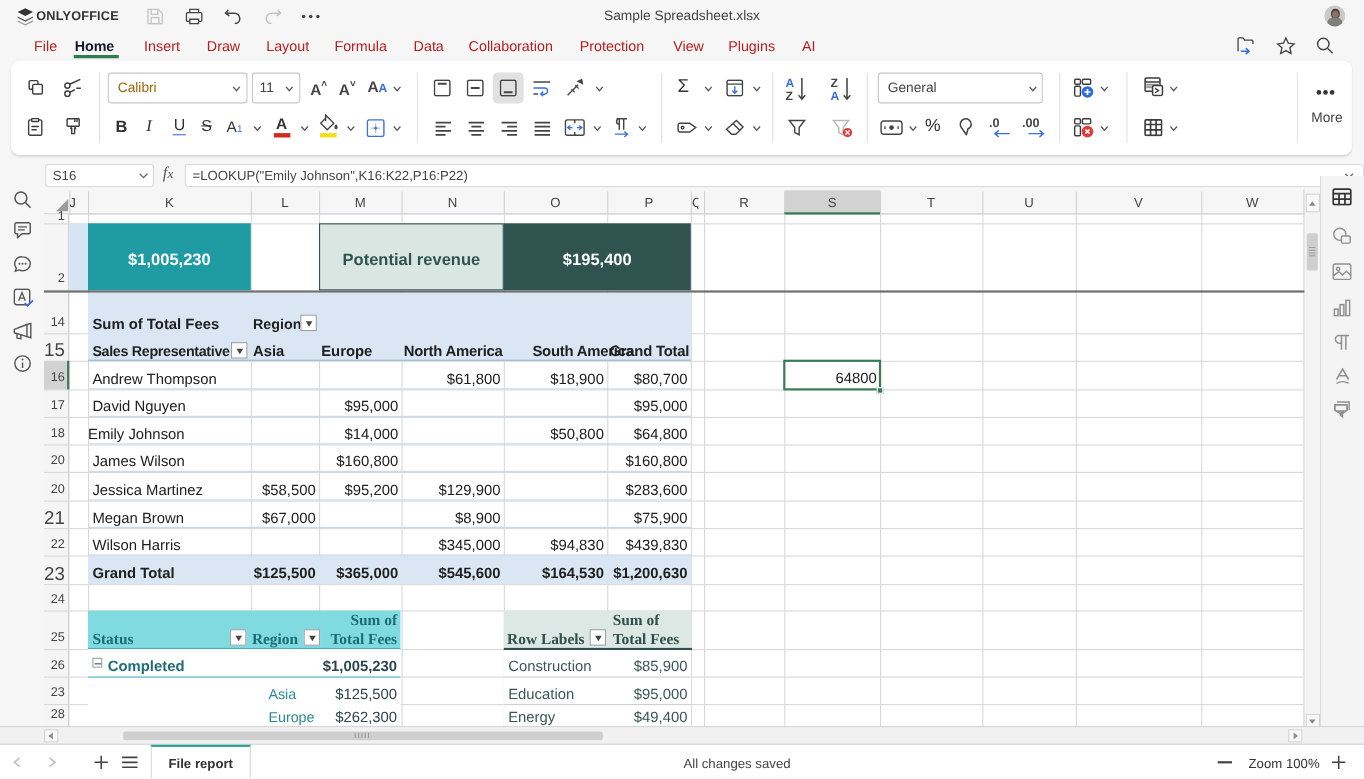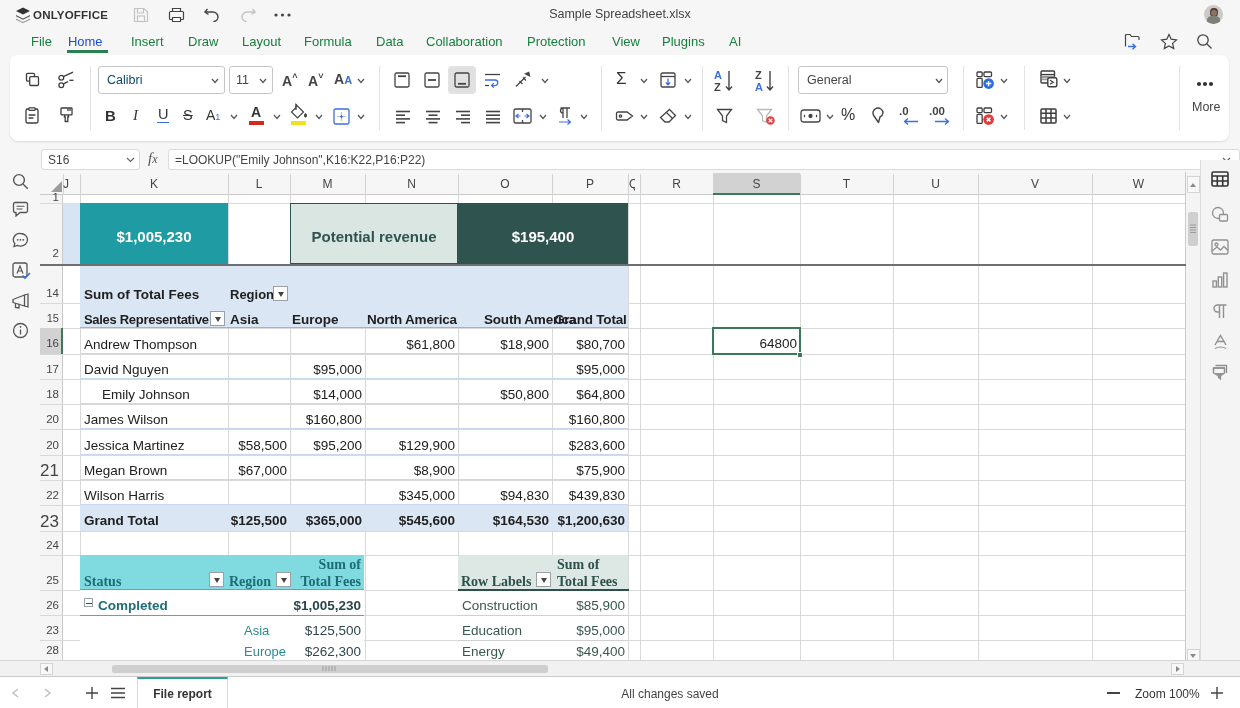--- a/index.html
+++ b/index.html
@@ -5,21 +5,21 @@
 *{margin:0;padding:0;box-sizing:border-box}
 html,body{width:1240px;height:708px;overflow:hidden}
 body{font-family:"Liberation Sans",sans-serif;background:#f6f6f6;position:relative}
 .abs{position:absolute}
 .t{position:absolute;font-size:13.5px;color:#202020;white-space:nowrap;line-height:15px}
 .b{font-weight:bold}
 .r{text-align:right}
 .vl{position:absolute;width:1px;background:#d9d9d9}
 .hl{position:absolute;height:1px;background:#d9d9d9}
 .ic{position:absolute}
-.mi{position:absolute;font-size:13px;color:#15803d;top:34px;line-height:16px}
+.mi{position:absolute;font-size:13px;color:#b91c1c;top:34px;line-height:16px}
 svg{display:block}
 .dd{position:absolute;width:15px;height:15px;background:#fff;border:1px solid #9aa0a6}
 .dd:after{content:"";position:absolute;left:3.5px;top:5px;border-left:3.5px solid transparent;border-right:3.5px solid transparent;border-top:5px solid #444}
 </style>
 </head>
 <body>
 
 <div class="abs" style="left:0;top:0;width:1240px;height:30px;background:#f6f6f6"></div>
 <div class="ic" style="left:15px;top:6px">
 <svg width="16" height="18" viewBox="0 0 16 18">
@@ -69,21 +69,21 @@
 </div>
 <div class="abs" style="left:0;top:7px;width:1240px;text-align:center;font-size:12.5px;color:#444">Sample Spreadsheet.xlsx</div>
 
 <div class="abs" style="left:1204px;top:5px;width:19px;height:19px;border-radius:50%;background:#cccac6;overflow:hidden">
 <div class="abs" style="left:5.5px;top:2.5px;width:8px;height:9px;border-radius:45%;background:#4d423c"></div>
 <div class="abs" style="left:6.5px;top:4.5px;width:6px;height:6px;border-radius:50%;background:#8d7263"></div>
 <div class="abs" style="left:3px;top:11px;width:13px;height:9px;border-radius:40% 40% 0 0;background:#7d8079"></div>
 </div>
 
 <div class="mi" style="left:31px">File</div>
-<div class="mi" style="left:68px;color:#1d4ed8;font-weight:normal;letter-spacing:-0.1px">Home</div>
+<div class="mi" style="left:68px;color:#0f172a;font-weight:bold;letter-spacing:-0.1px">Home</div>
 <div class="abs" style="left:67px;top:50px;width:41px;height:2.5px;background:#2e7d52"></div>
 <div class="mi" style="left:131px">Insert</div>
 <div class="mi" style="left:188px">Draw</div>
 <div class="mi" style="left:242px">Layout</div>
 <div class="mi" style="left:304px">Formula</div>
 <div class="mi" style="left:376px">Data</div>
 <div class="mi" style="left:426px">Collaboration</div>
 <div class="mi" style="left:527px">Protection</div>
 <div class="mi" style="left:612px">View</div>
 <div class="mi" style="left:662px">Plugins</div>
@@ -125,21 +125,21 @@
 <div class="ic" style="left:57px;top:71px">
     <svg width="18" height="18" viewBox="0 0 18 18" fill="none" stroke="#3d3d3d" stroke-width="1.3">
       <circle cx="4.3" cy="6.8" r="2.4"></circle>
       <circle cx="4.3" cy="14.2" r="2.4"></circle>
       <path d="M6.3 5.6 L16 1.2"></path>
       <path d="M6.3 12.9 L11 10.6"></path>
       <path d="M12.3 9.3 H16.5"></path>
     </svg>
   </div>
 <div class="abs" style="left:98px;top:66px;width:127px;height:28px;background:#fff;border:1px solid #c6c6c6;border-radius:3px"></div>
-<div class="abs" style="left:107px;top:73px;font-size:12.5px;color:#0c4a6e">Calibri</div>
+<div class="abs" style="left:107px;top:73px;font-size:12.5px;color:#a16207">Calibri</div>
 <div class="ic" style="left:211px;top:77.5px">
     <svg width="8" height="6" viewBox="0 0 8 6" fill="none" stroke="#555" stroke-width="1.2">
       <path d="M1 1 L4 4.5 L7 1"></path>
     </svg>
   </div>
 <div class="abs" style="left:229px;top:66px;width:44px;height:28px;background:#fff;border:1px solid #c6c6c6;border-radius:3px"></div>
 <div class="abs" style="left:236px;top:73px;font-size:12.5px;color:#444">11</div>
 <div class="ic" style="left:259px;top:77.5px">
     <svg width="8" height="6" viewBox="0 0 8 6" fill="none" stroke="#555" stroke-width="1.2">
       <path d="M1 1 L4 4.5 L7 1"></path>
@@ -551,21 +551,21 @@
 <div class="hl" style="left:40px;top:505px;width:1145px"></div>
 <div class="hl" style="left:40px;top:531px;width:1145px"></div>
 <div class="hl" style="left:40px;top:555px;width:1145px"></div>
 <div class="hl" style="left:40px;top:590px;width:1145px"></div>
 <div class="hl" style="left:40px;top:615px;width:1145px"></div>
 <div class="hl" style="left:40px;top:640px;width:1145px"></div>
 
 <div class="t r" style="left:40px;top:190px;width:19px;font-size:11.5px;color:#444">1</div>
 <div class="t r" style="left:40px;top:246px;width:19px;font-size:11.5px;color:#444">2</div>
 <div class="t r" style="left:40px;top:286px;width:19px;font-size:11.5px;color:#444">14</div>
-<div class="t r" style="left:40px;top:311px;width:19px;font-size:11px;color:#444">15</div>
+<div class="t r" style="left:40px;top:311px;width:19px;font-size:17px;color:#444">15</div>
 <div class="t r" style="left:40px;top:362px;width:19px;font-size:11.5px;color:#444">17</div>
 <div class="t r" style="left:40px;top:387px;width:19px;font-size:11.5px;color:#444">18</div>
 <div class="t r" style="left:40px;top:412px;width:19px;font-size:11.5px;color:#444">20</div>
 <div class="t r" style="left:40px;top:438px;width:19px;font-size:11.5px;color:#444">20</div>
 <div class="t r" style="left:40px;top:463px;width:19px;font-size:17px;color:#444">21</div>
 <div class="t r" style="left:40px;top:488px;width:19px;font-size:11.5px;color:#444">22</div>
 <div class="t r" style="left:40px;top:514px;width:19px;font-size:17px;color:#444">23</div>
 <div class="t r" style="left:40px;top:538px;width:19px;font-size:11.5px;color:#444">24</div>
 <div class="t r" style="left:40px;top:573px;width:19px;font-size:11.5px;color:#444">25</div>
 <div class="t r" style="left:40px;top:598px;width:19px;font-size:11.5px;color:#444">26</div>
@@ -607,21 +607,21 @@
 <div class="t b" style="left:367px;top:312px;letter-spacing:-0.2px">North America</div>
 <div class="t b" style="left:484px;top:312px;letter-spacing:-0.2px">South America</div>
 <div class="t b" style="left:554px;top:312px;letter-spacing:-0.2px">Grand Total</div>
 <div class="t" style="left:84px;top:337px">Andrew Thompson</div>
 <div class="t r" style="left:365px;top:337px;width:90px">$61,800</div>
 <div class="t r" style="left:458px;top:337px;width:91px">$18,900</div>
 <div class="t r" style="left:552px;top:337px;width:73px">$80,700</div>
 <div class="t" style="left:84px;top:362px">David Nguyen</div>
 <div class="t r" style="left:290px;top:362px;width:72px">$95,000</div>
 <div class="t r" style="left:552px;top:362px;width:73px">$95,000</div>
-<div class="t" style="left:102px;top:387px">Emily Johnson</div>
+<div class="t" style="left:80px;top:387px">Emily Johnson</div>
 <div class="t r" style="left:290px;top:387px;width:72px">$14,000</div>
 <div class="t r" style="left:458px;top:387px;width:91px">$50,800</div>
 <div class="t r" style="left:552px;top:387px;width:73px">$64,800</div>
 <div class="t" style="left:84px;top:412px">James Wilson</div>
 <div class="t r" style="left:290px;top:412px;width:72px">$160,800</div>
 <div class="t r" style="left:552px;top:412px;width:73px">$160,800</div>
 <div class="t" style="left:84px;top:438px">Jessica Martinez</div>
 <div class="t r" style="left:228px;top:438px;width:59px">$58,500</div>
 <div class="t r" style="left:290px;top:438px;width:72px">$95,200</div>
 <div class="t r" style="left:365px;top:438px;width:90px">$129,900</div>

